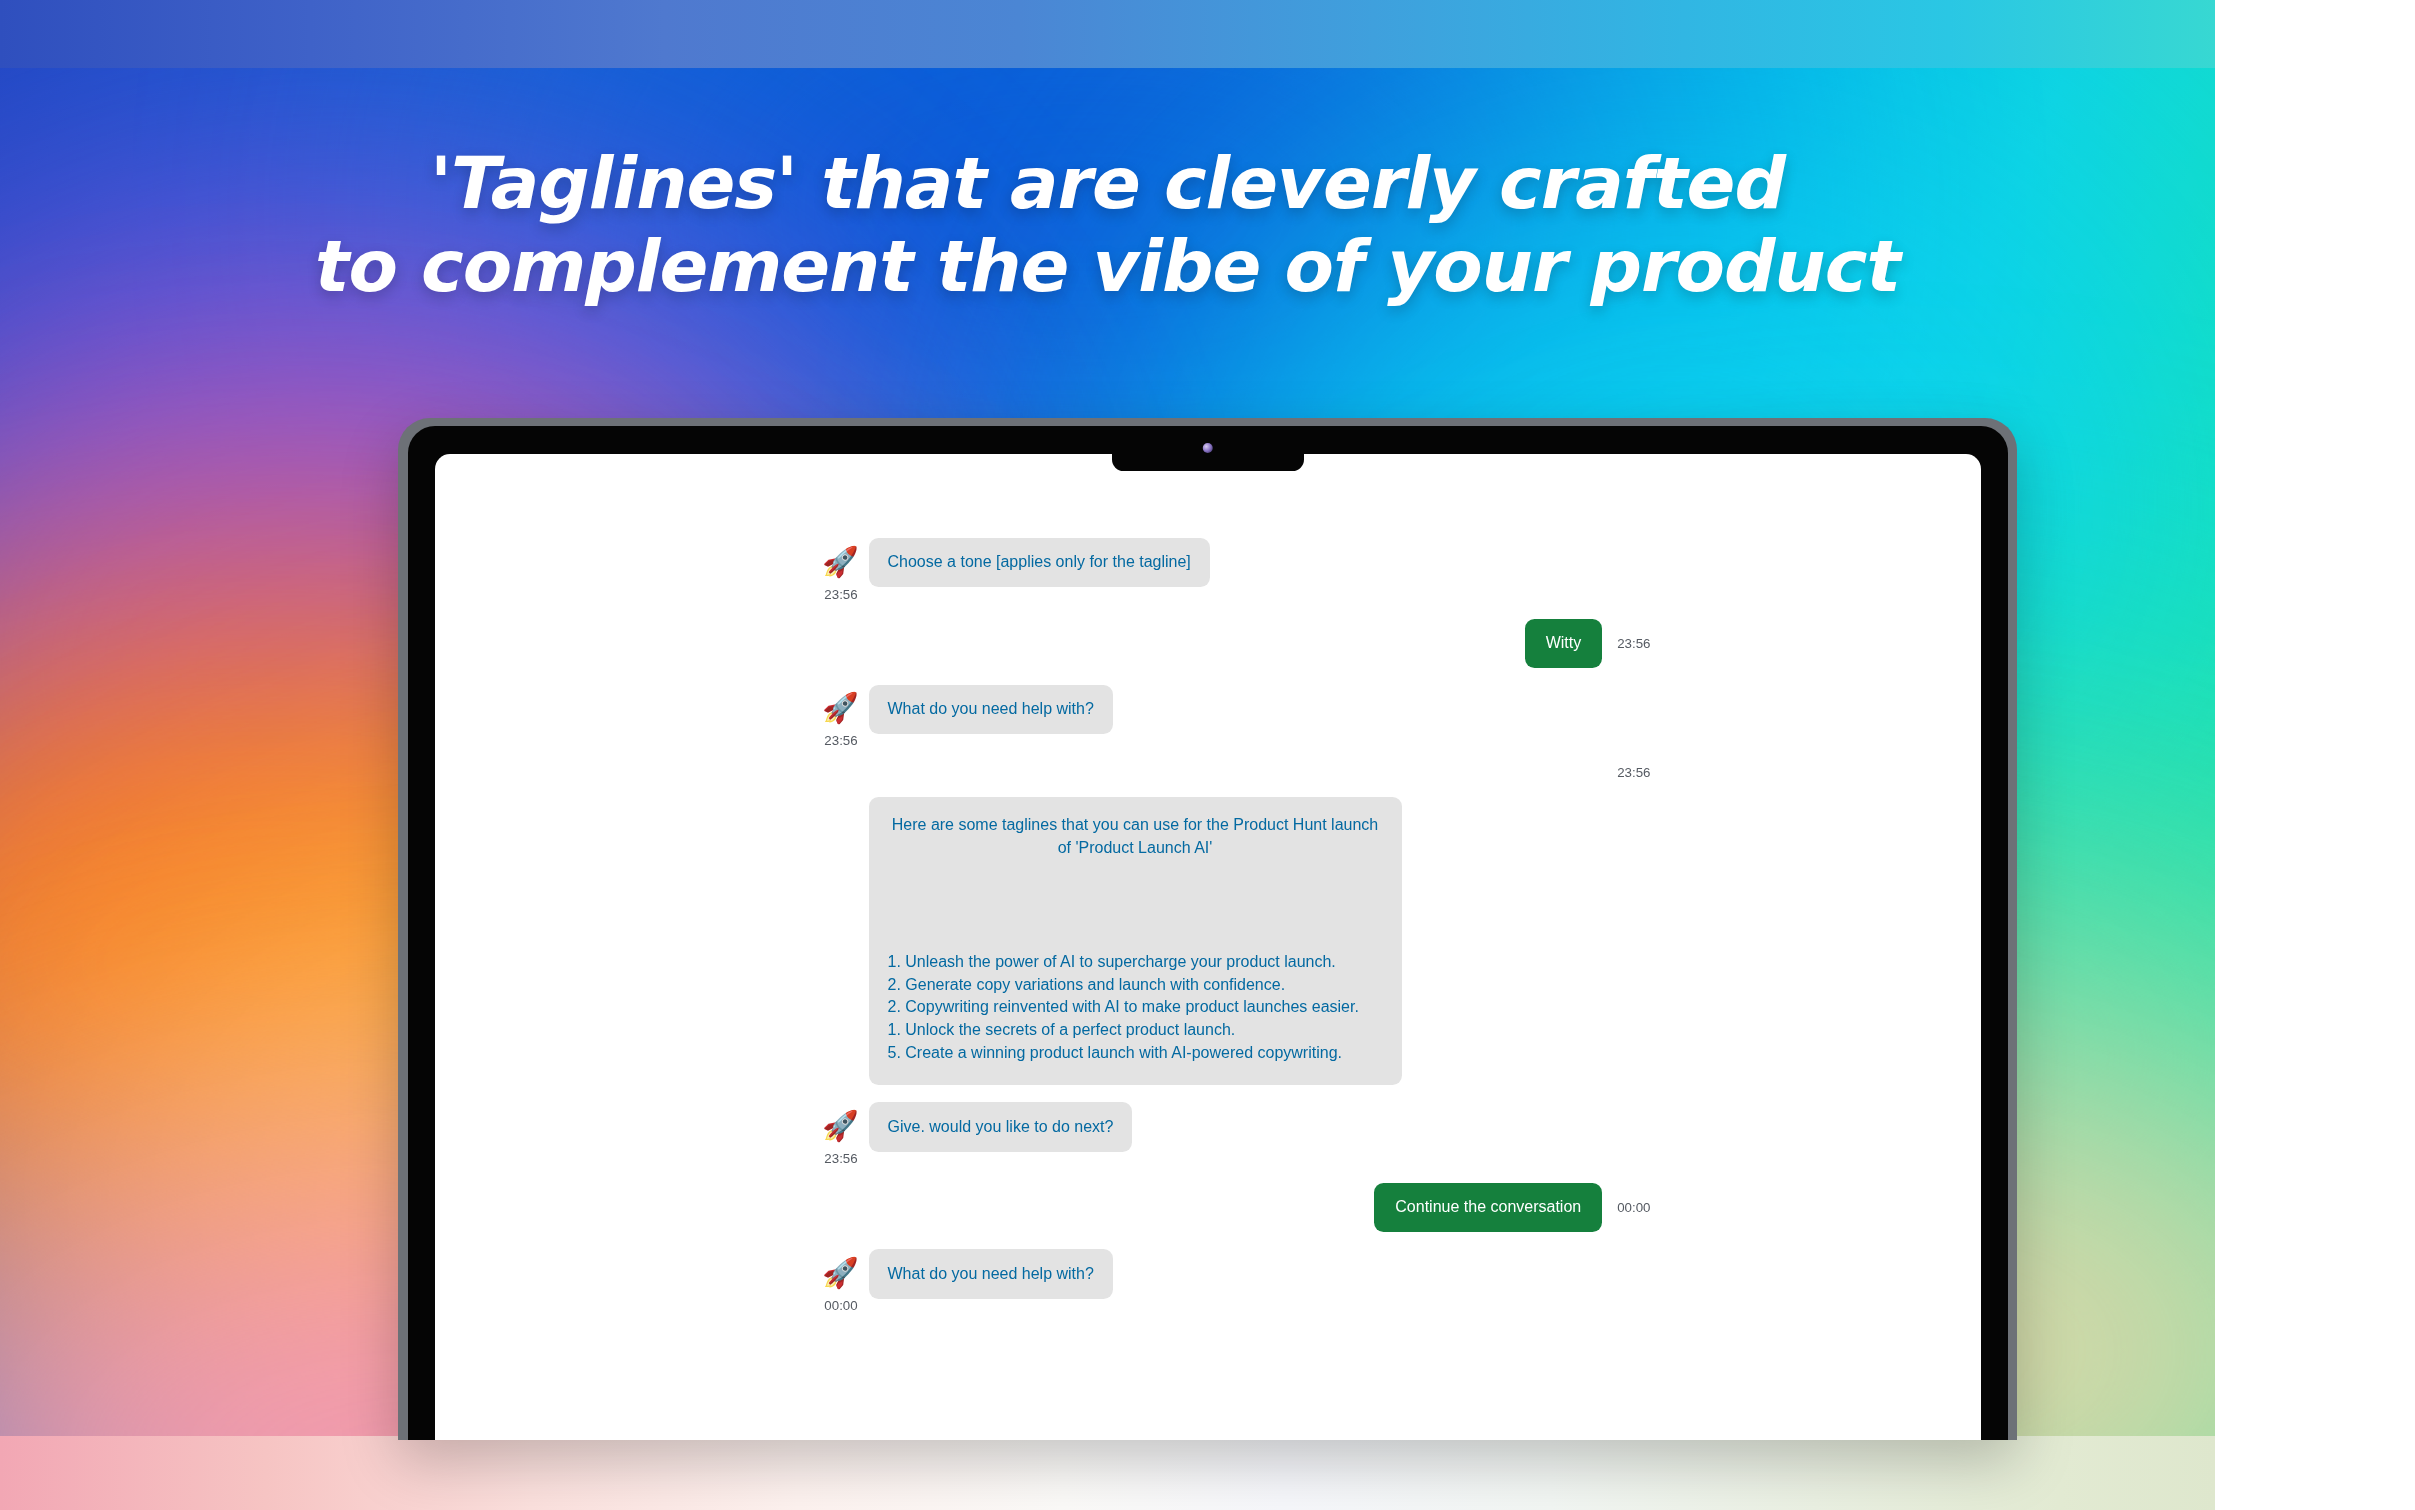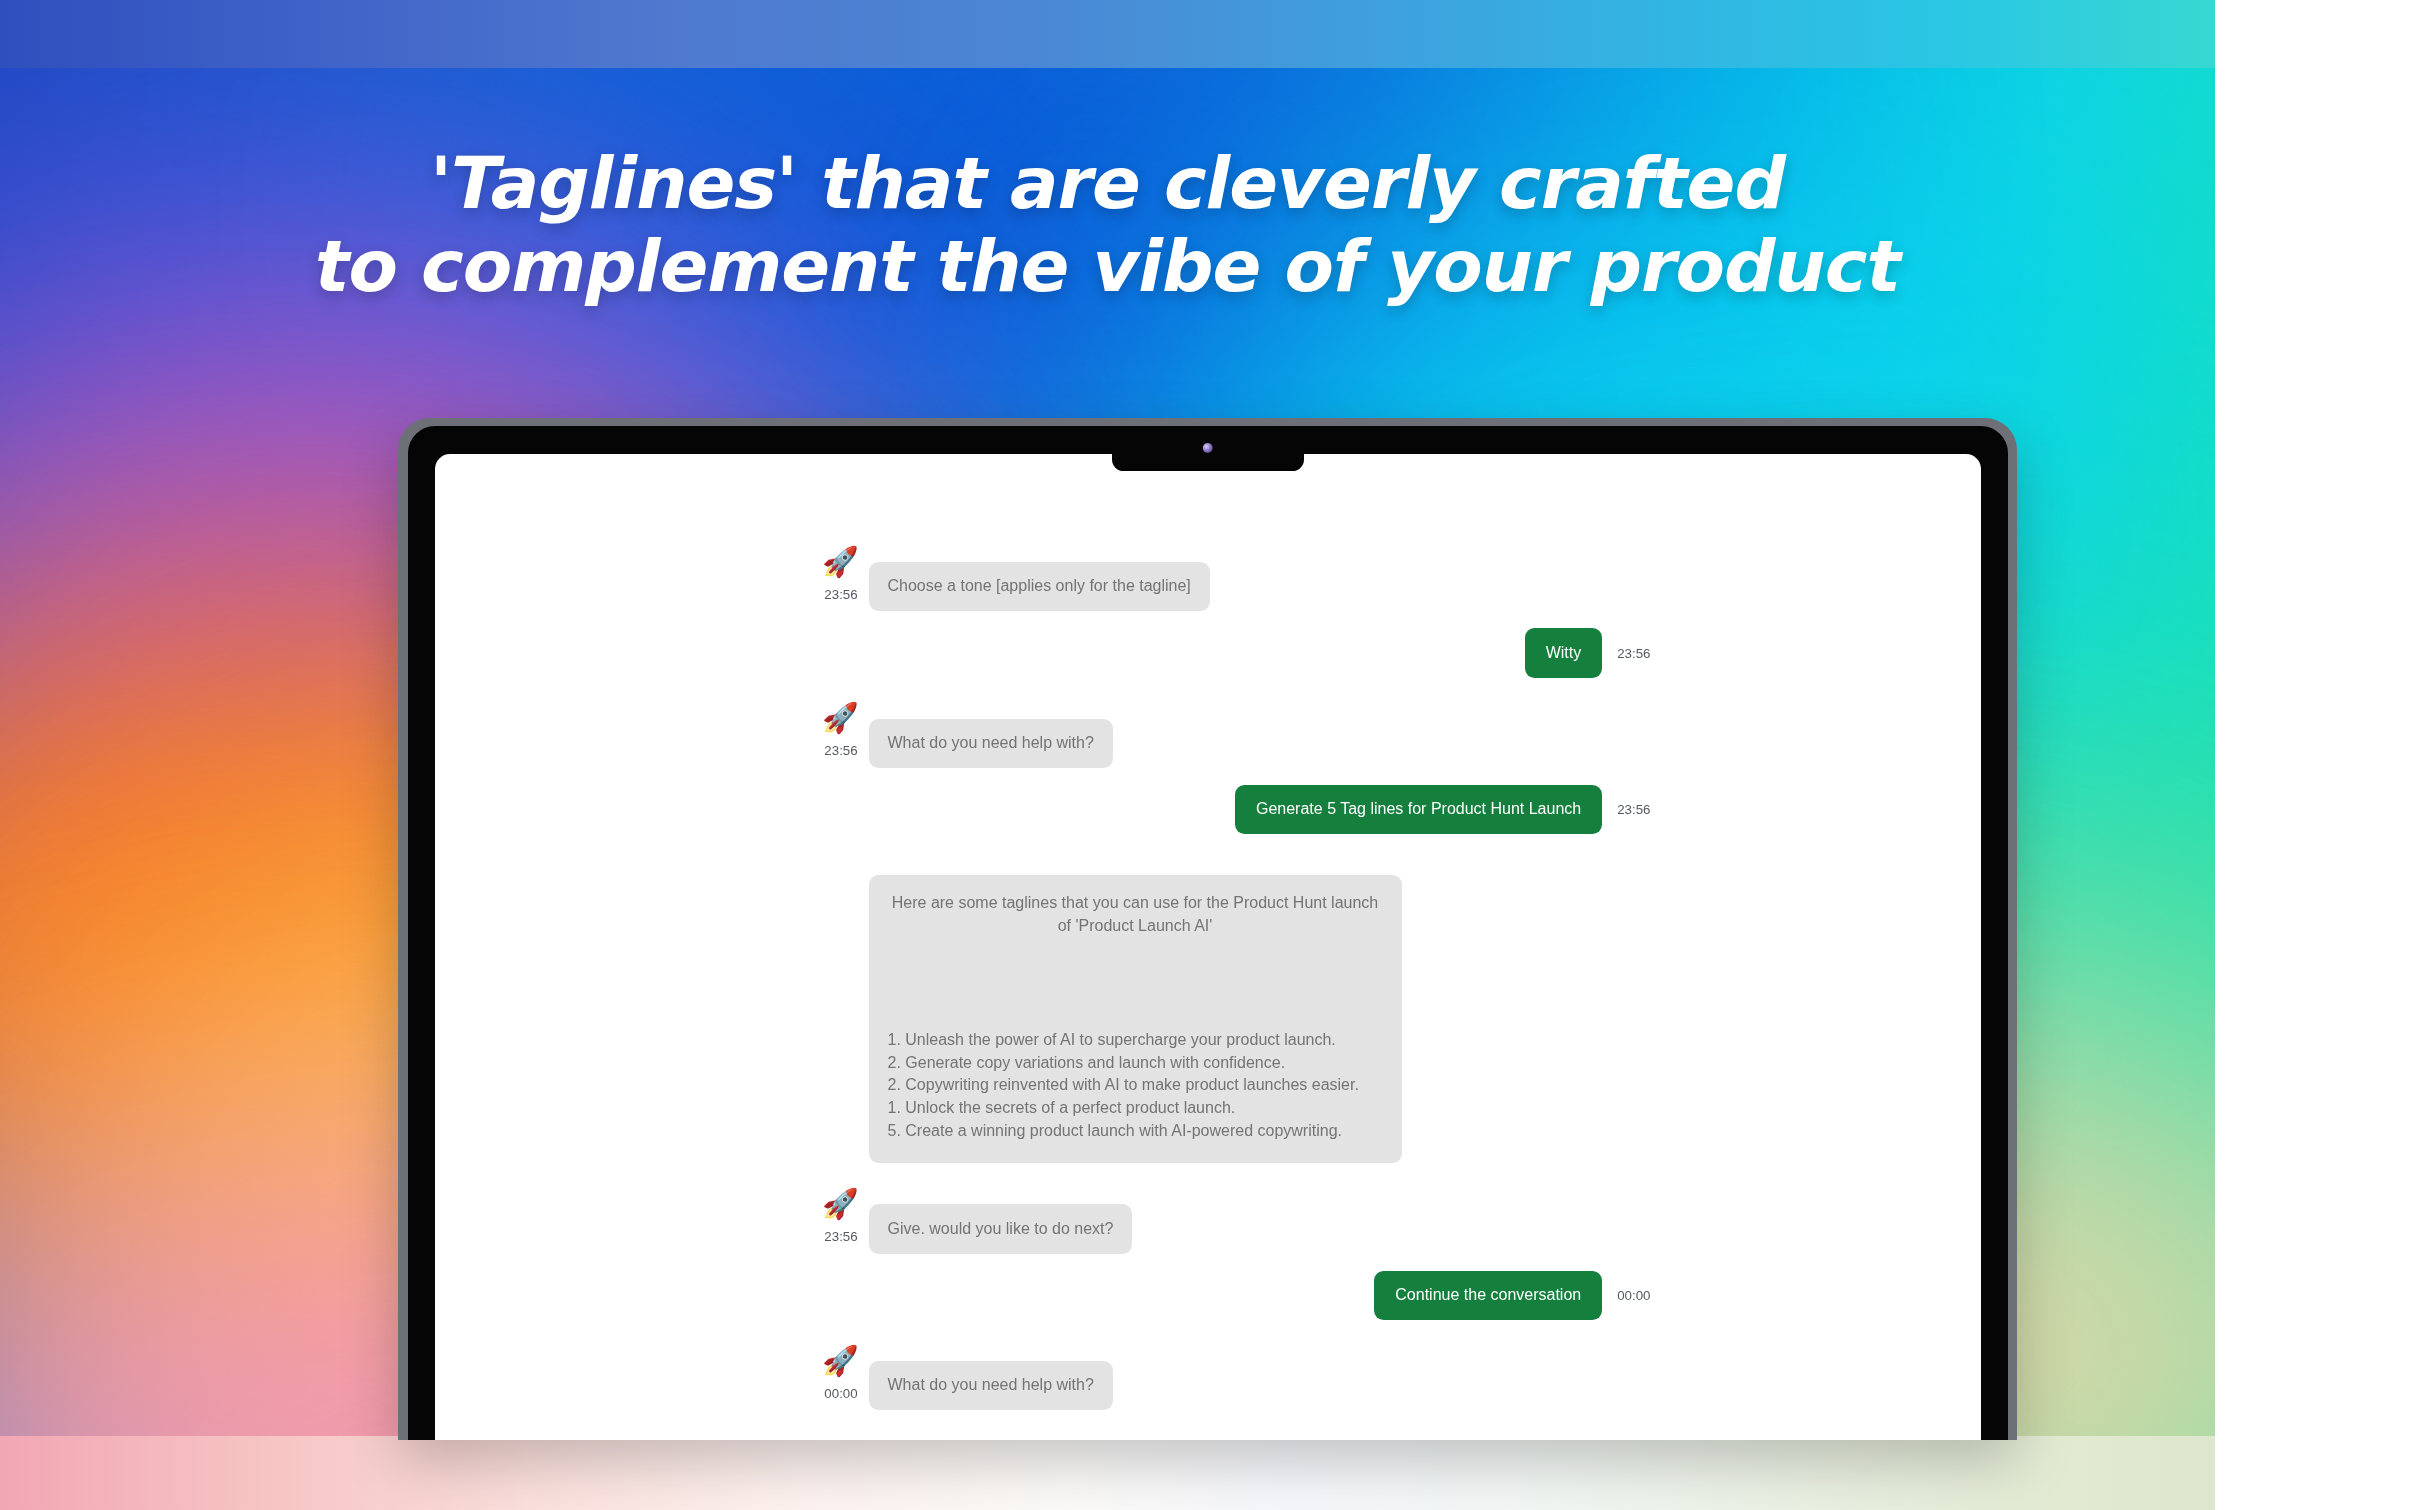--- a/index.html
+++ b/index.html
@@ -236,23 +236,22 @@
 
   .bubble {
     border-radius: 9.5px;
     font-size: 16px;
     line-height: 1.42;
     font-family: "Liberation Sans", sans-serif;
     box-sizing: border-box;
   }
   .bubble.bot {
     background: #e3e3e3;
-    color: #737373;
+    color: #0369a1;
     padding: 13.3px 19px;
-    margin-top: 24px;
   }
   .bubble.user {
     background: #15803d;
     color: #ffffff;
     padding: 13.3px 21px;
   }
   .side-time {
     font-size: 13.3px;
     color: #555a62;
     align-self: center;
@@ -319,21 +318,20 @@
 
             <div class="row bot">
               <div class="avatar-col">
                 <span class="avatar-emoji">🚀</span>
                 <span class="avatar-time">23:56</span>
               </div>
               <div class="bubble bot">What do you need help with?</div>
             </div>
 
             <div class="row user">
-              <div class="bubble user">Generate 5 Tag lines for Product Hunt Launch</div>
               <span class="side-time">23:56</span>
             </div>
 
 
             <div class="row bot">
               <div class="avatar-col spacer"></div>
               <div class="bubble bot tall">
                 <p class="tall-intro">Here are some taglines that you can use for the Product Hunt launch of 'Product Launch AI'</p>
                 <div class="tall-gap"></div>
                 <div class="tall-list">

